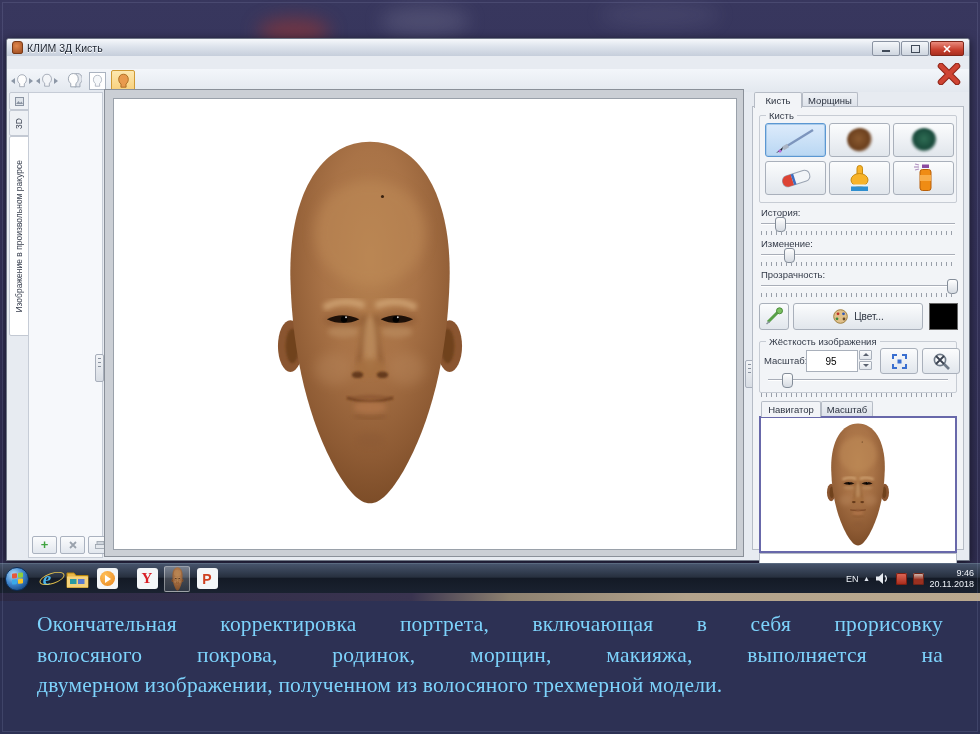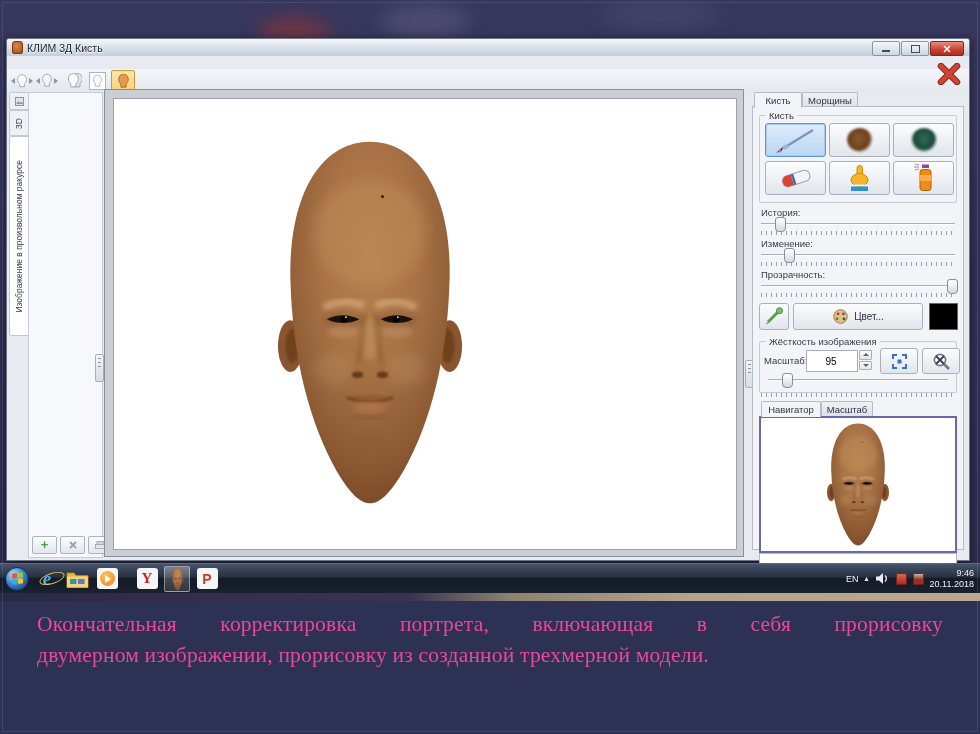--- a/index.html
+++ b/index.html
@@ -129,21 +129,21 @@
   .wmp .pt{width:0;height:0;border-top:4px solid transparent;border-bottom:4px solid transparent;border-left:6px solid #fff;margin-left:2px;}
   .tray{position:absolute;right:2px;top:0;height:29px;display:flex;align-items:center;gap:6px;color:#eef2f8;margin-left:29px;}
   .tray-lang{font-size:9px;}
   .tray-arrow{font-size:8px;color:#dfe5ee;}
   .tray-red{width:11px;height:12px;border-radius:2px;}
   .tr1{background:linear-gradient(#e06a5a,#a62818);box-shadow:inset 0 0 0 1px #7e1f12;}
   .tr2{background:linear-gradient(#d8d0c8,#9a3020 55%);box-shadow:inset 0 0 0 1px #6f2418;}
   .clock{font-size:9px;text-align:right;line-height:11px;margin-right:4px;}
 
   
-  .caption{position:absolute;left:37px;top:609px;width:906px;color:#ec4899;
+  .caption{position:absolute;left:37px;top:609px;width:906px;color:#7dd3fc;
         font-family:"Liberation Serif",serif;font-size:21.5px;line-height:30.5px;letter-spacing:.2px;}
   .cap-line{text-align:justify;text-align-last:justify;}
   .cap-last{text-align:left;}
 </style>
 </head>
 <body>
 
 <svg width="0" height="0" style="position:absolute" aria-hidden="true">
   <defs>
     <radialGradient id="skin" cx="50%" cy="32%" r="78%">
@@ -542,16 +542,17 @@
       <span class="tray-red tr2"></span>
       <span class="clock">
         <span>9:46</span><br>
         <span>20.11.2018</span>
       </span>
     </span>
   </div>
 
   <div class="caption">
     <div class="cap-line">Окончательная корректировка портрета, включающая в себя прорисовку</div>
-    <div class="cap-last">двумерном изображении, прорисовку из созданной трехмерной модели.</div>
+    <div class="cap-line">волосяного покрова, родинок, морщин, макияжа, выполняется на</div>
+    <div class="cap-last">двумерном изображении, полученном из волосяного трехмерной модели.</div>
   </div>
 
 </div>
 
 </body></html>

